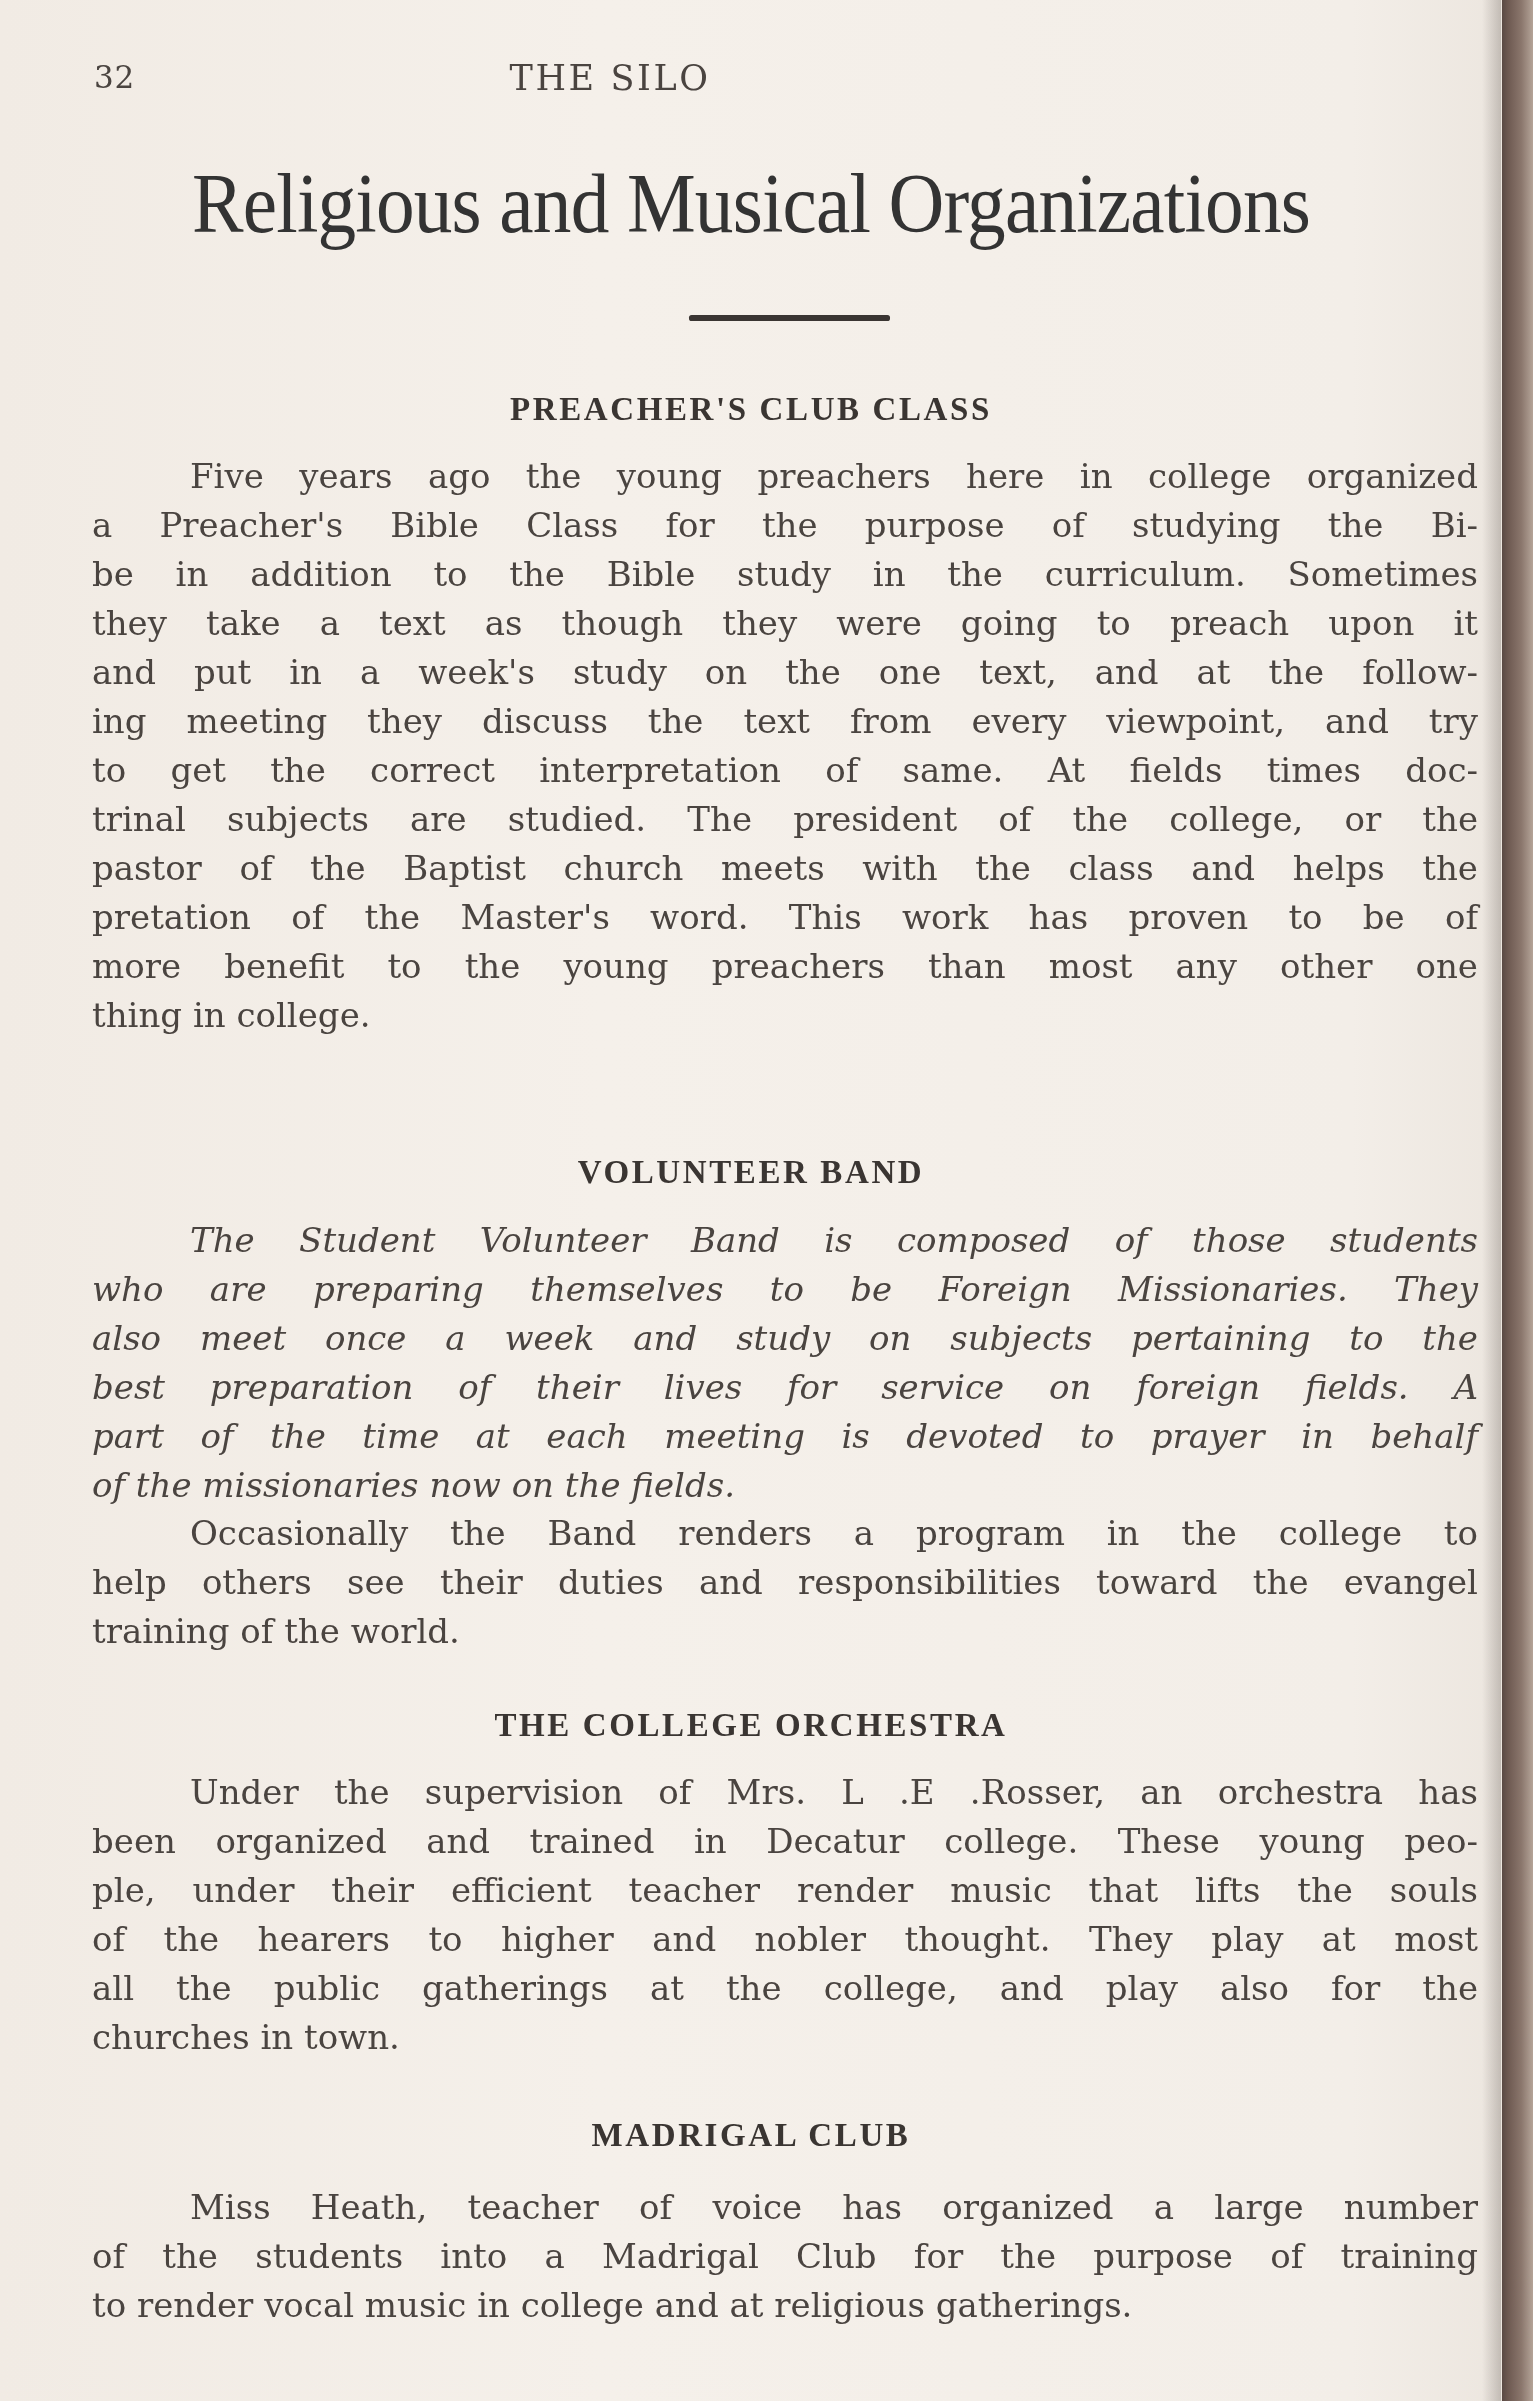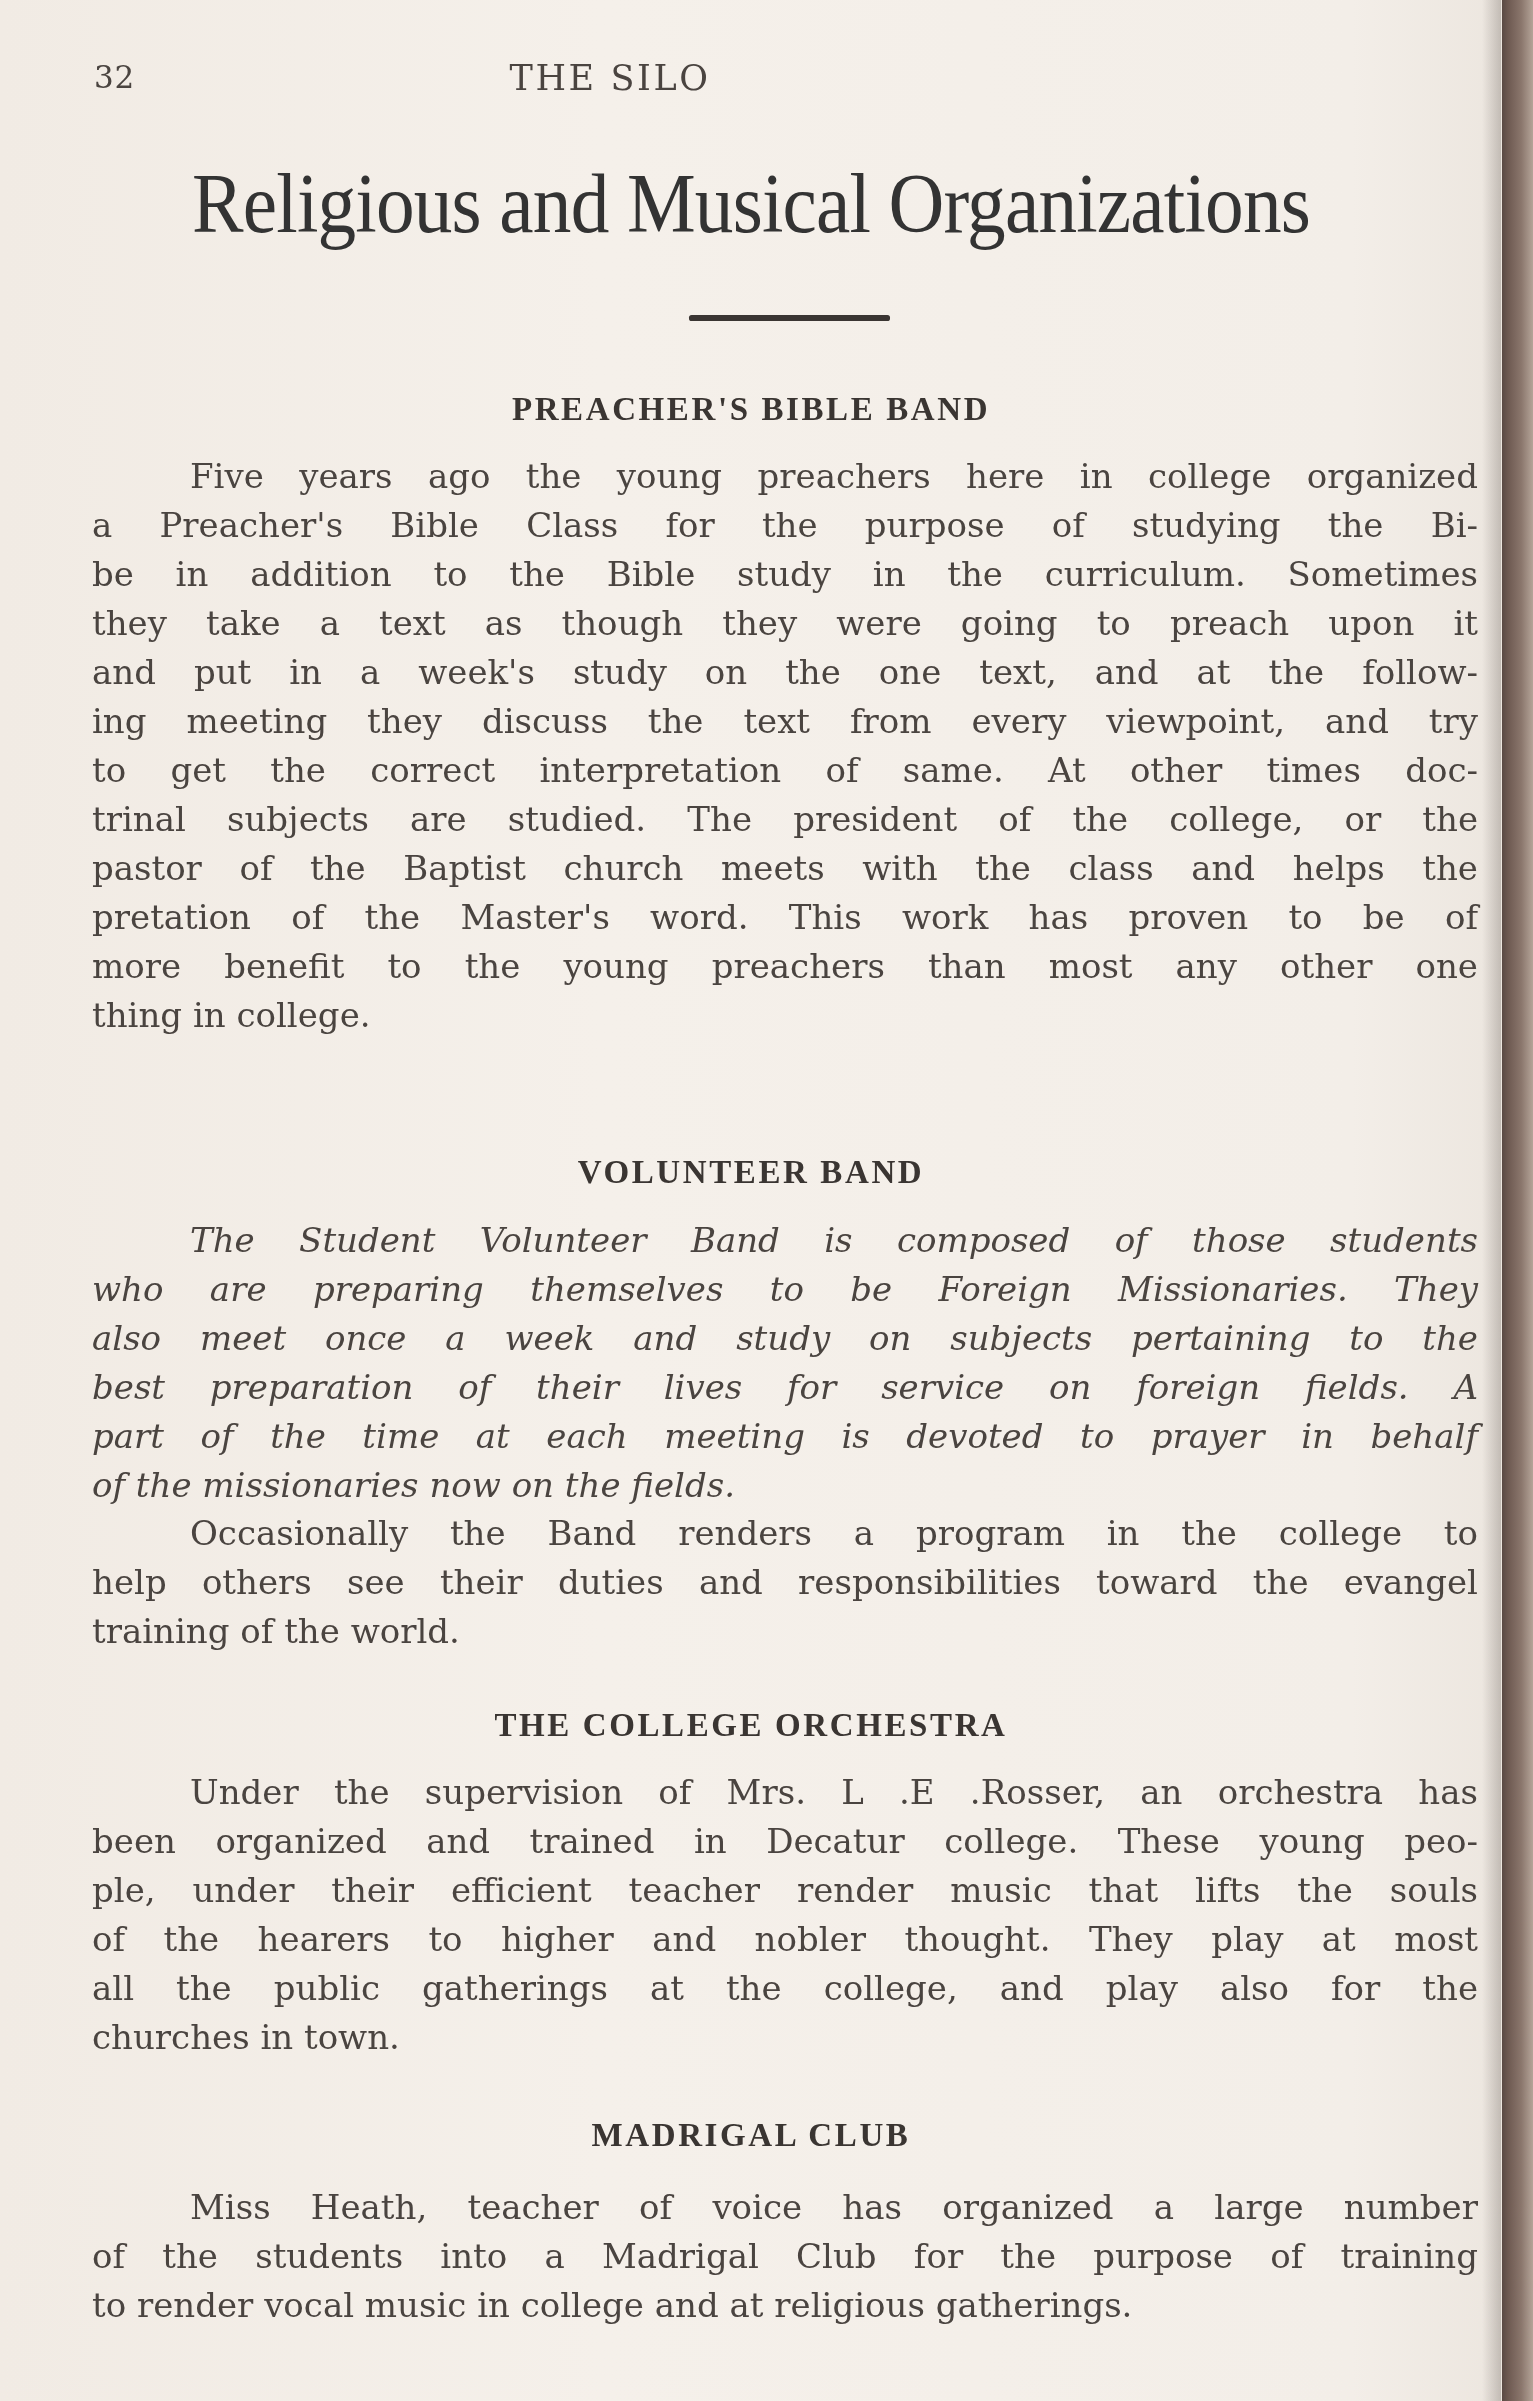--- a/index.html
+++ b/index.html
@@ -58,29 +58,29 @@
 <body>
 
 <div class="page">
 
   <div class="page-number">32</div>
   <div class="running-head">THE SILO</div>
 
   <h1 class="main-title" style="margin:0;font-weight:normal;">Religious and Musical Organizations</h1>
   <div class="rule"></div>
 
-  <h2 class="section-head" style="top:391px;margin:0;">PREACHER'S BIBLE BAND</h2>
+  <h2 class="section-head" style="top:391px;margin:0;">PREACHER'S CLUB CLASS</h2>
   <div class="para" style="top:452px;">
     <span class="line indent">Five years ago the young preachers here in college organized</span>
     <span class="line">a  Preacher's  Bible  Class for the purpose of studying the Bi-</span>
     <span class="line">be in addition to the Bible study in the curriculum.  Sometimes</span>
     <span class="line">they take a text as though they were going to preach upon it</span>
     <span class="line">and put in a week's study on the one text, and at the follow-</span>
     <span class="line">ing meeting they discuss the text from every viewpoint, and try</span>
-    <span class="line">to get the correct interpretation of same.  At other times doc-</span>
+    <span class="line">to get the correct interpretation of same.  At fields times doc-</span>
     <span class="line">trinal subjects are studied.  The president of the college, or the</span>
     <span class="line">pastor of the Baptist church meets with the class and helps the</span>
     <span class="line">pretation of the Master's word.  This work has proven to be of</span>
     <span class="line">more benefit to the young preachers than most any other one</span>
     <span class="line last">thing in college.</span>
   </div>
 
   <h2 class="section-head" style="top:1154px;margin:0;">VOLUNTEER BAND</h2>
   <div class="para" style="top:1216px;font-style:italic;">
     <span class="line indent">The  Student  Volunteer Band is composed of those students</span>

